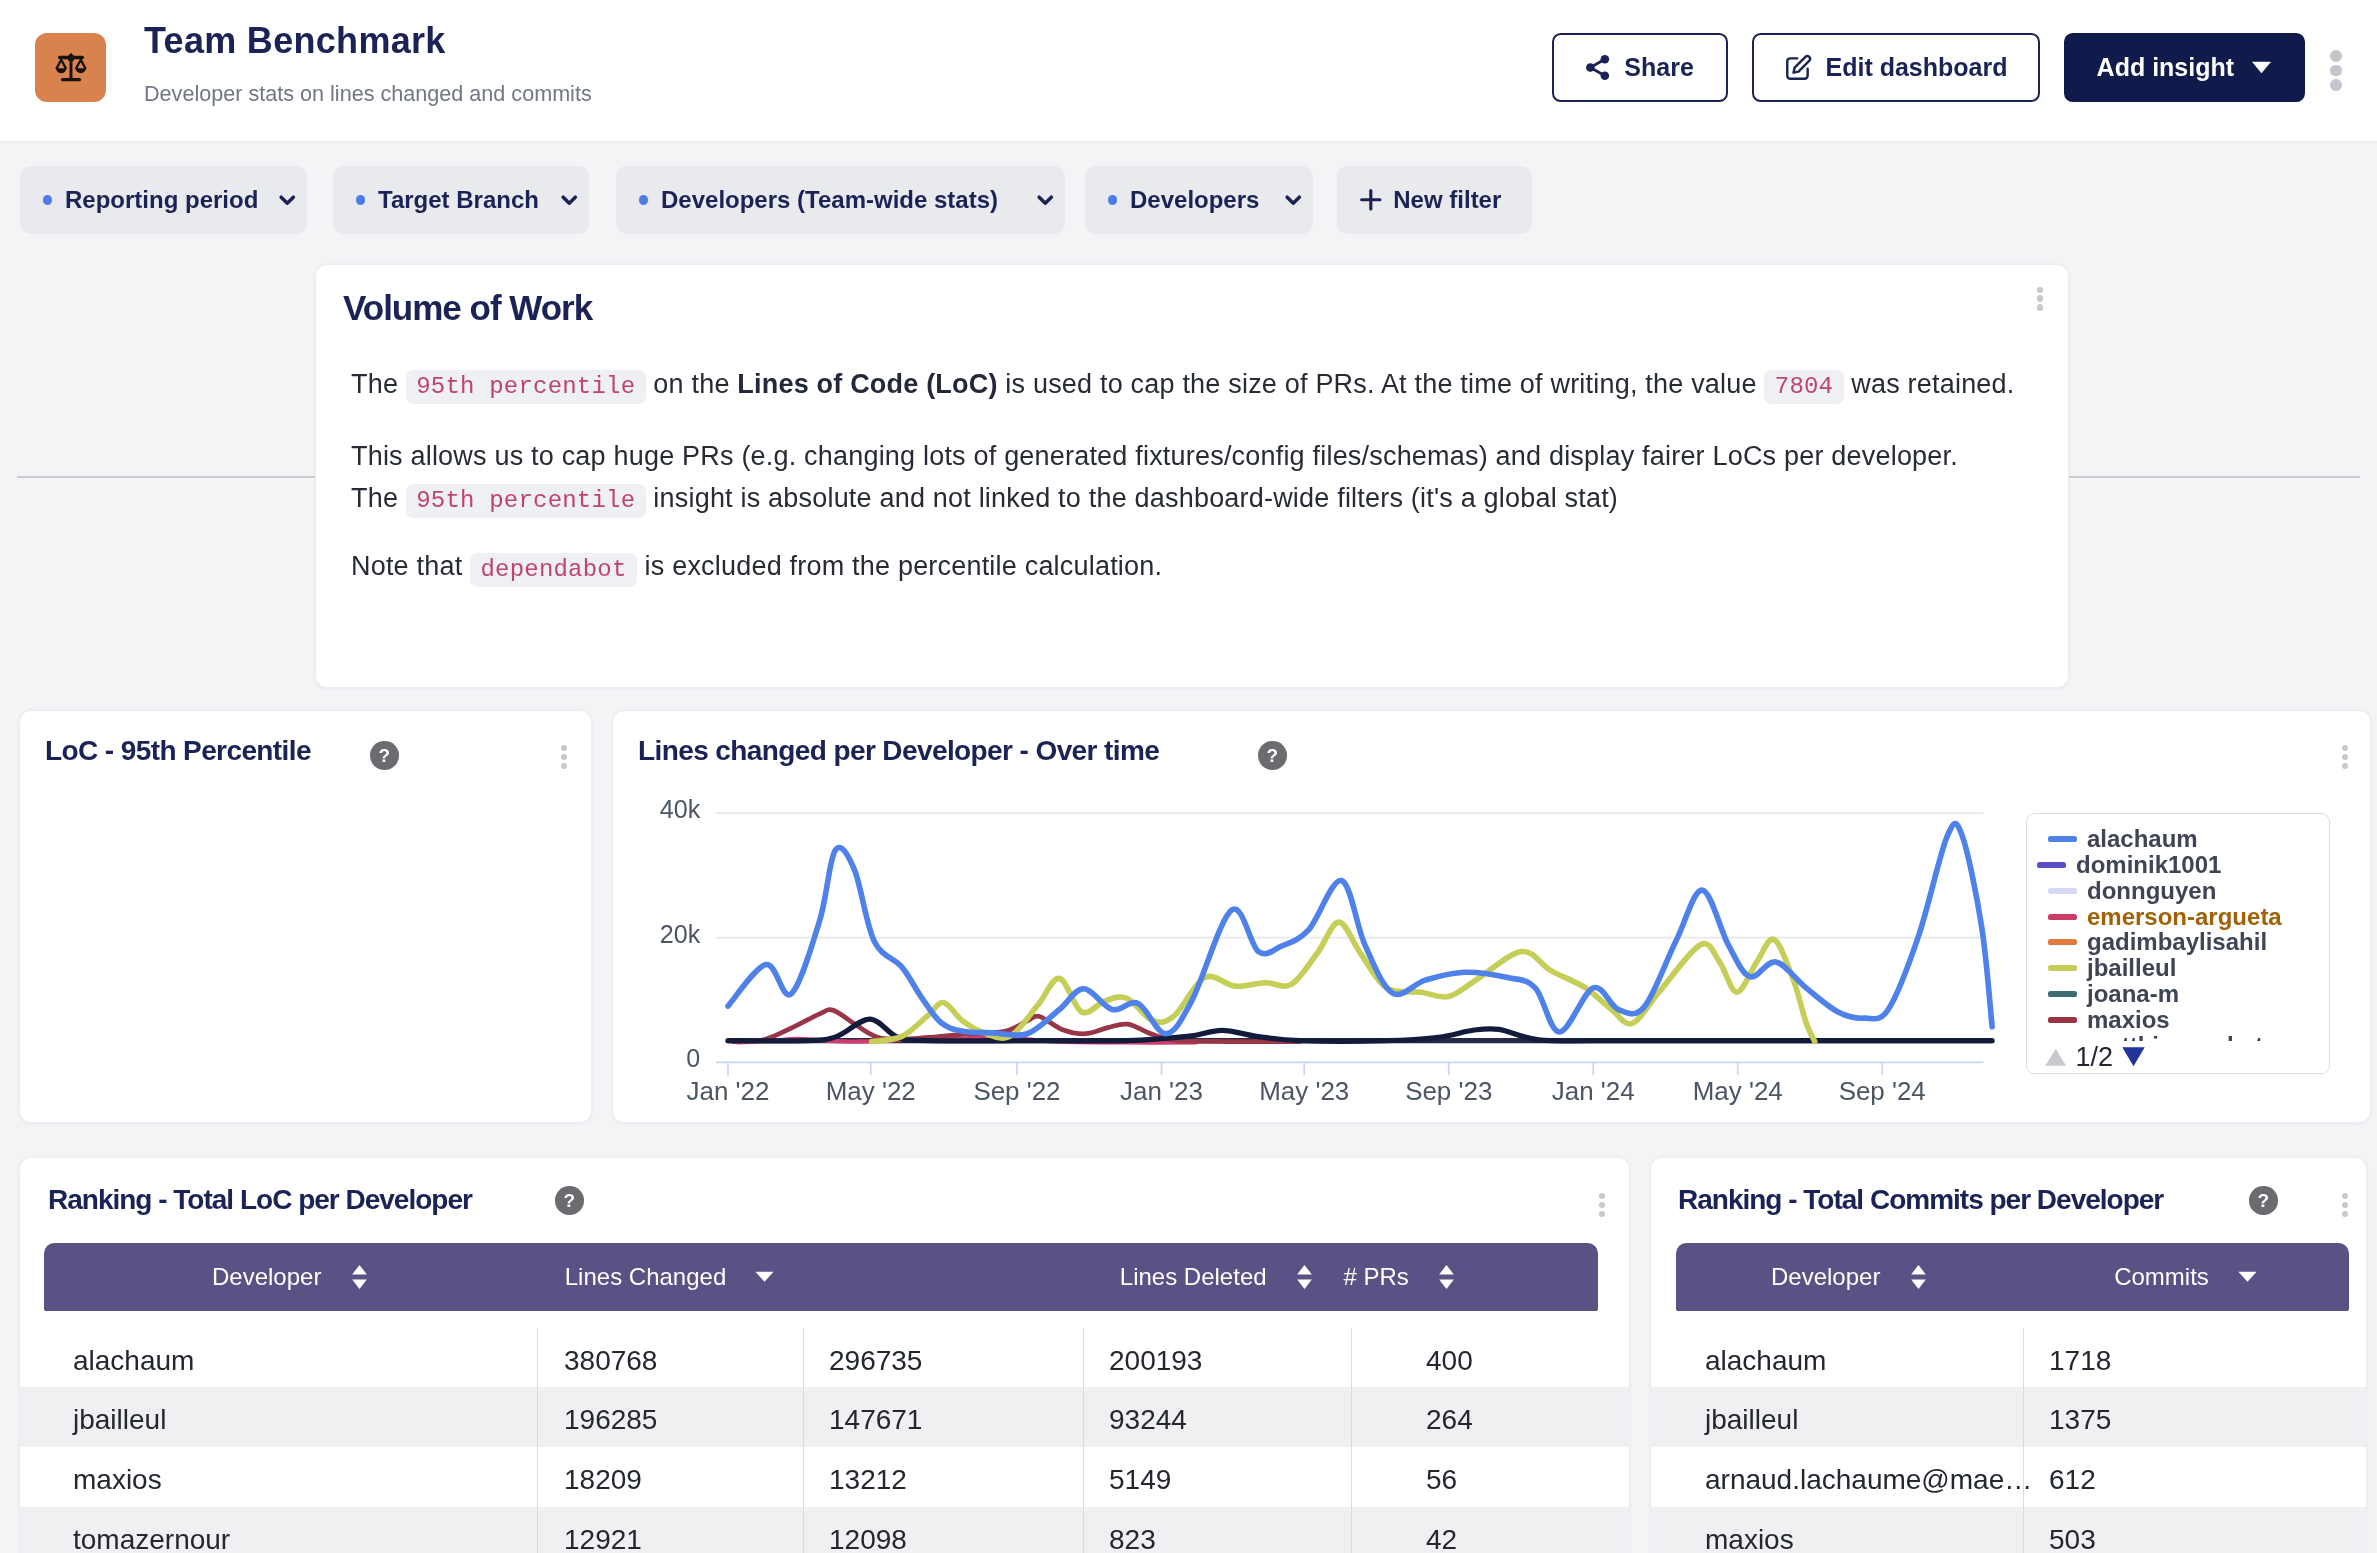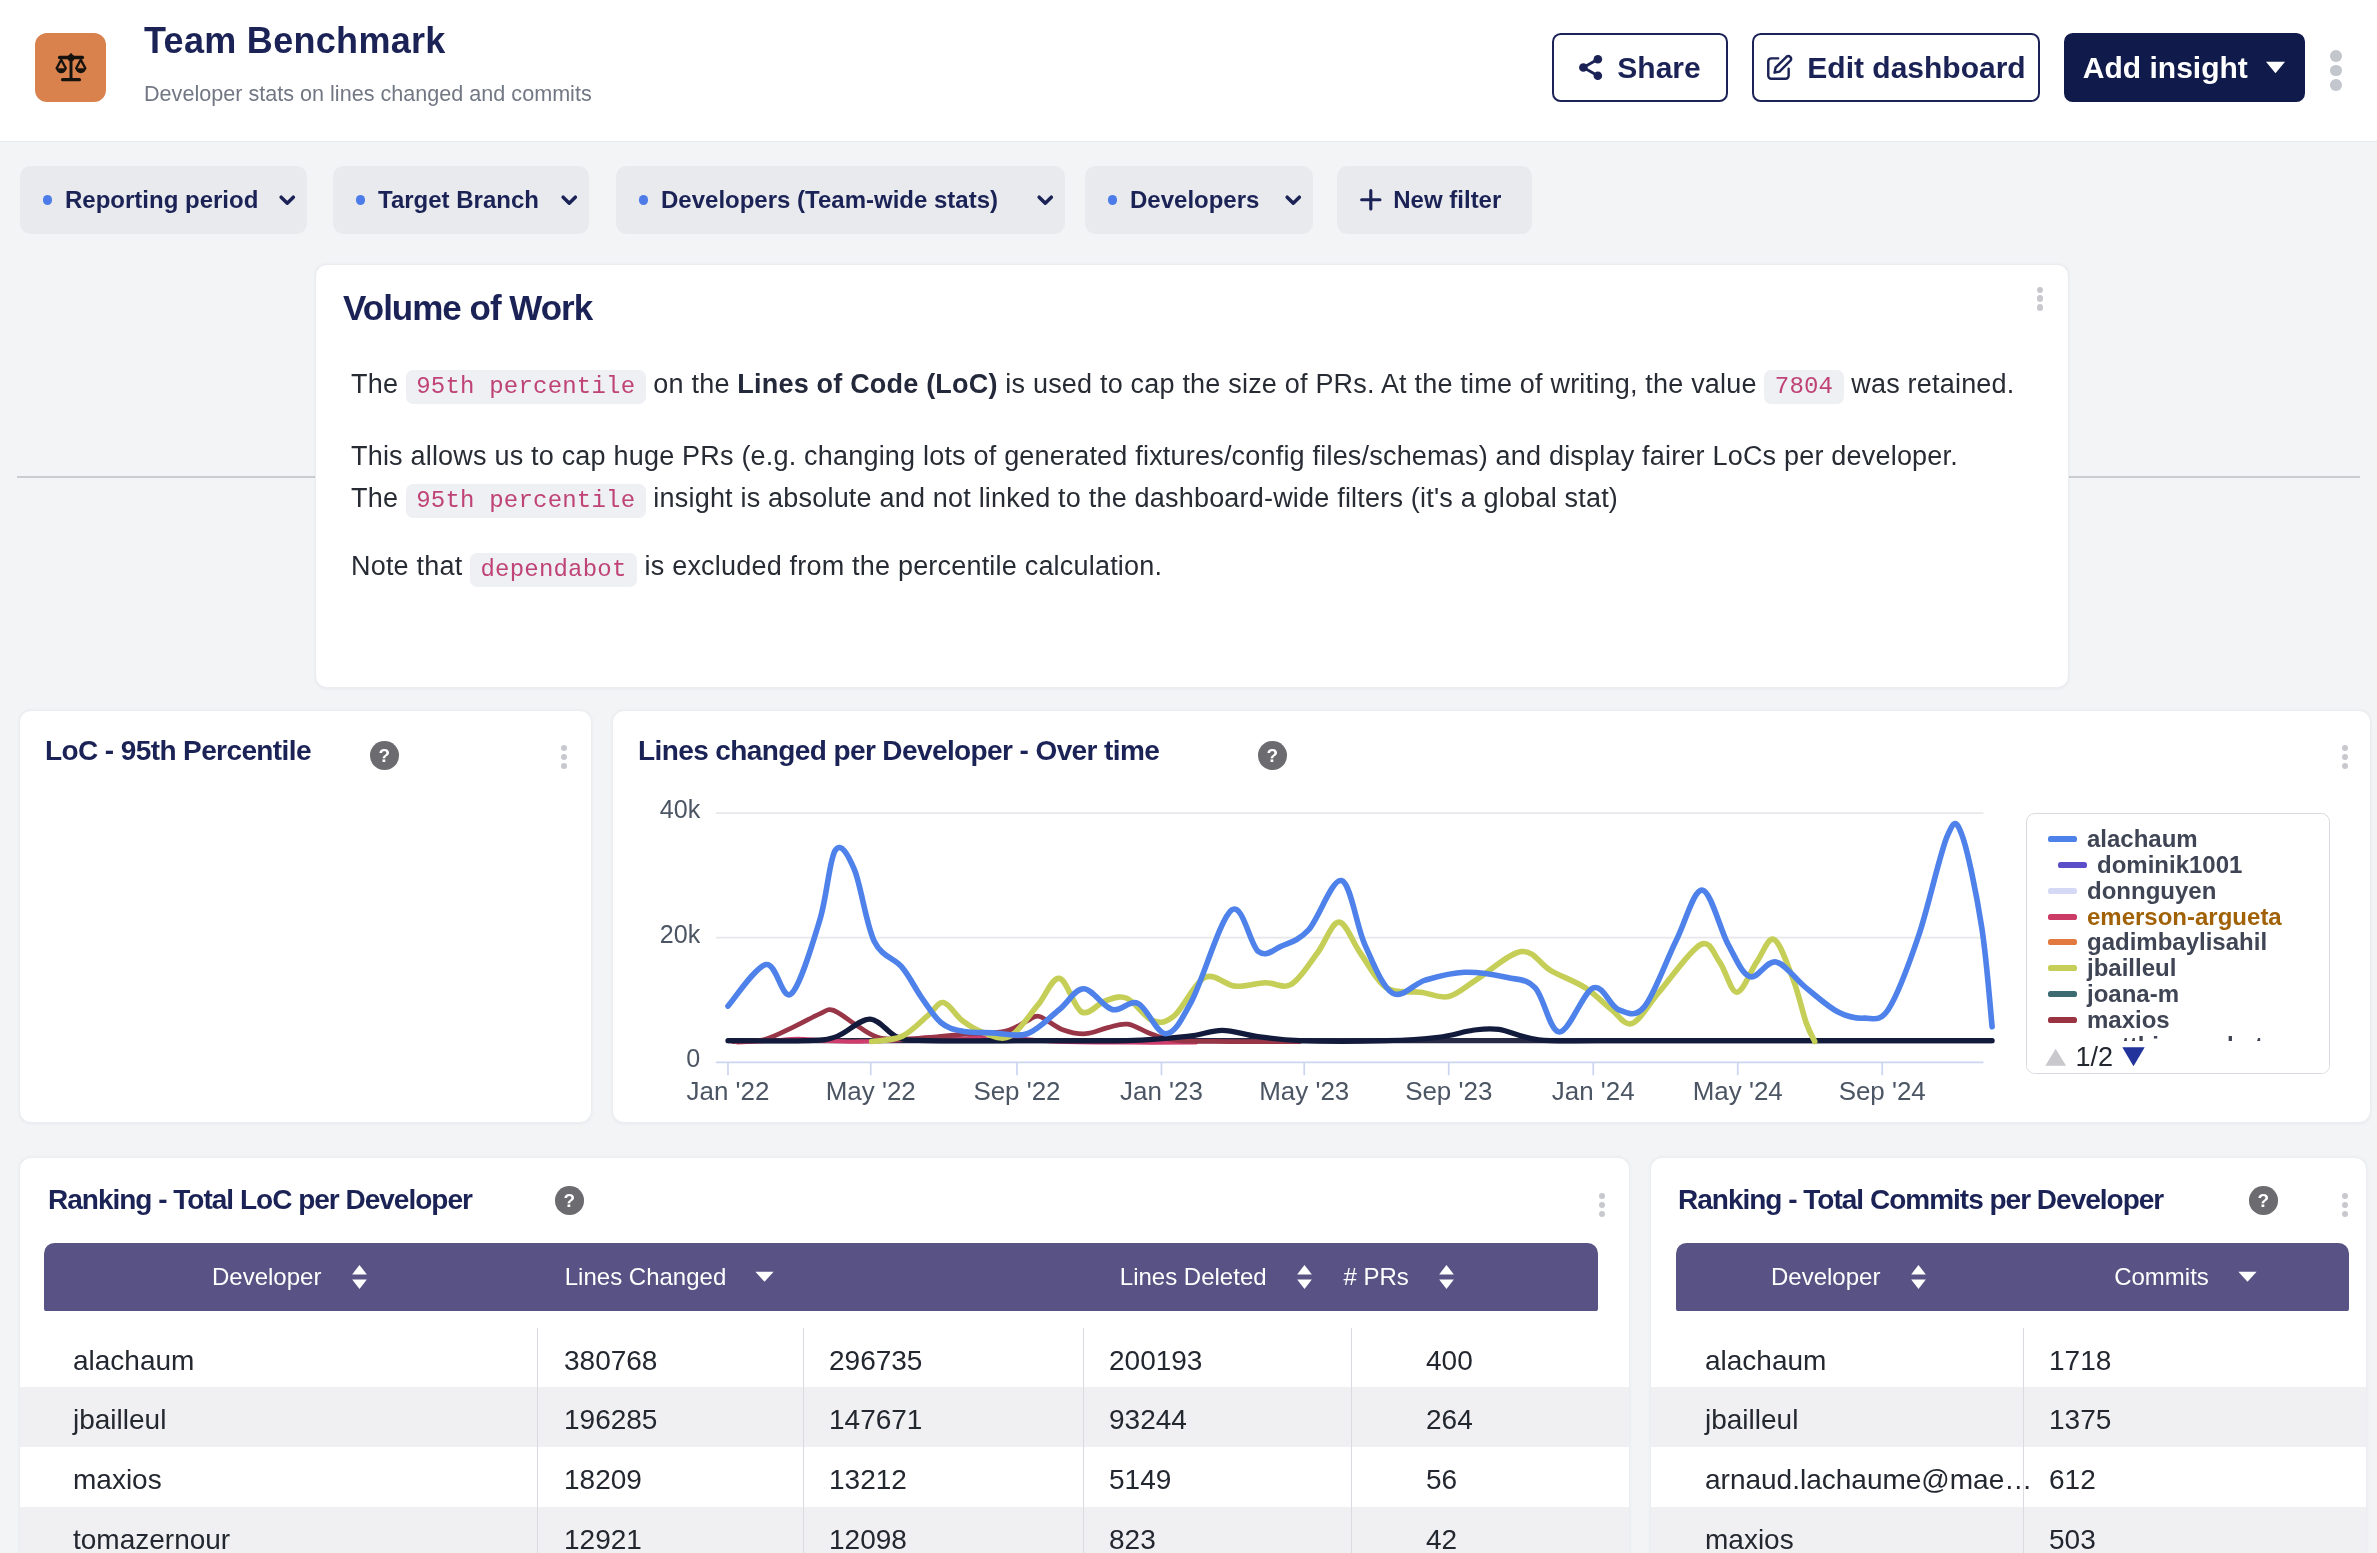--- a/index.html
+++ b/index.html
@@ -1,19 +1,19 @@
 <!DOCTYPE html>
 <html style="font-size:14px"><head><meta charset="utf-8"><style>
 *{margin:0;padding:0;box-sizing:border-box}
 html,body{width:2377px;height:1553px;overflow:hidden;background:#f3f4f6;font-family:"Liberation Sans",sans-serif}
 .card{position:absolute;background:#fff;border:0.9px solid #ebedf0;border-radius:12px;box-shadow:0 0.9px 3.5px rgba(20,24,60,.05)}
 .ctitle{position:absolute;font-size:28px;font-weight:bold;color:#1b2356;white-space:nowrap;letter-spacing:-0.6px}
 b.nv{color:#23283a}
 code.k{font-family:"Liberation Mono",monospace;font-size:24px;color:#bf4377;background:#eef0f3;border-radius:7px;padding:2.6px 10.4px 4.3px}
-.btn{position:absolute;top:33px;height:69px;border:2.2px solid #1b2356;border-radius:8.7px;background:#fff;display:flex;align-items:center;justify-content:center;font-size:30px;font-weight:bold;color:#1b2356;white-space:nowrap}
+.btn{position:absolute;top:33px;height:69px;border:2.2px solid #1b2356;border-radius:8.7px;background:#fff;display:flex;align-items:center;justify-content:center;font-size:25px;font-weight:bold;color:#1b2356;white-space:nowrap}
 .hcell{position:absolute;top:0;height:68px;display:flex;align-items:center;justify-content:center;color:#fff;font-size:24px;white-space:nowrap}
 .trow{position:absolute;left:0;width:100%;height:60px}
 .tcell{position:absolute;font-size:28px;color:#23272f;white-space:nowrap;top:50%;transform:translateY(-40%)}
 .vsep{position:absolute;width:1.3px;background:#d9dbe0}
 
 </style></head><body>
 <div style="position:absolute;left:0;top:0;width:2377px;height:142px;background:#fff;border-bottom:0.9px solid #e8e9ec"></div>
 <div style="position:absolute;left:35px;top:33px;width:71px;height:69px;background:#d9824e;border-radius:12px;display:flex;align-items:center;justify-content:center">
     <svg width="32" height="28.6" viewBox="0 0 35 31">
 <g fill="#16130f">
@@ -150,21 +150,21 @@
 <path d="M138.0,382.0C143.8,381.7,161.3,382.8,173.0,380.0C184.7,377.2,197.2,370.0,208.0,365.0C218.8,360.0,230.3,353.2,238.0,350.0C245.7,346.8,246.5,343.5,254.0,346.0C261.5,348.5,274.0,359.7,283.0,365.0C292.0,370.3,298.0,375.7,308.0,378.0C318.0,380.3,331.3,379.3,343.0,379.0C354.7,378.7,366.3,377.0,378.0,376.0C389.7,375.0,400.5,374.0,413.0,373.0C425.5,372.0,442.2,372.5,453.0,370.0C463.8,367.5,471.5,360.8,478.0,358.0C484.5,355.2,485.3,351.3,492.0,353.0C498.7,354.7,509.2,364.7,518.0,368.0C526.8,371.3,536.2,373.3,545.0,373.0C553.8,372.7,562.8,367.8,571.0,366.0C579.2,364.2,585.3,360.7,594.0,362.0C602.7,363.3,613.2,370.8,623.0,374.0C632.8,377.2,638.0,379.7,653.0,381.0C668.0,382.3,689.7,381.8,713.0,382.0C736.3,382.2,779.7,382.0,793.0,382.0" stroke="#983648" stroke-width="5.5" fill="none" stroke-linecap="round"></path>
 <path d="M132.0,381.0C147.2,381.0,202.0,381.8,223.0,381.0C244.0,380.2,245.8,380.2,258.0,376.0C270.2,371.8,284.3,355.8,296.0,356.0C307.7,356.2,316.8,372.8,328.0,377.0C339.2,381.2,335.5,380.3,363.0,381.0C390.5,381.7,454.7,381.0,493.0,381.0C531.3,381.0,564.7,381.8,593.0,381.0C621.3,380.2,644.7,378.0,663.0,376.0C681.3,374.0,689.7,369.0,703.0,369.0C716.3,369.0,728.0,374.0,743.0,376.0C758.0,378.0,768.0,380.2,793.0,381.0C818.0,381.8,866.3,381.7,893.0,381.0C919.7,380.3,936.3,379.0,953.0,377.0C969.7,375.0,981.3,370.5,993.0,369.0C1004.7,367.5,1010.3,366.2,1023.0,368.0C1035.7,369.8,1049.0,377.8,1069.0,380.0C1089.0,382.2,1105.7,380.8,1143.0,381.0C1180.3,381.2,1243.0,381.0,1293.0,381.0C1343.0,381.0,1393.0,381.0,1443.0,381.0C1493.0,381.0,1568.0,381.0,1593.0,381.0" stroke="#131b3d" stroke-width="6" fill="none" stroke-linecap="round"></path>
 <path d="M298.0,382.0C303.8,381.0,322.2,381.0,333.0,376.0C343.8,371.0,355.0,358.5,363.0,352.0C371.0,345.5,374.3,336.0,381.0,337.0C387.7,338.0,395.2,352.2,403.0,358.0C410.8,363.8,418.8,369.0,428.0,372.0C437.2,375.0,447.7,381.3,458.0,376.0C468.3,370.7,480.5,351.2,490.0,340.0C499.5,328.8,506.5,307.7,515.0,309.0C523.5,310.3,532.2,343.7,541.0,348.0C549.8,352.3,559.3,337.7,568.0,335.0C576.7,332.3,583.8,328.2,593.0,332.0C602.2,335.8,613.8,354.7,623.0,358.0C632.2,361.3,638.0,360.3,648.0,352.0C658.0,343.7,671.3,313.7,683.0,308.0C694.7,302.3,706.3,317.0,718.0,318.0C729.7,319.0,742.2,314.3,753.0,314.0C763.8,313.7,773.0,321.7,783.0,316.0C793.0,310.3,803.8,292.0,813.0,280.0C822.2,268.0,829.7,244.0,838.0,244.0C846.3,244.0,853.8,267.3,863.0,280.0C872.2,292.7,881.3,312.5,893.0,320.0C904.7,327.5,921.0,323.3,933.0,325.0C945.0,326.7,954.2,332.5,965.0,330.0C975.8,327.5,984.0,318.7,998.0,310.0C1012.0,301.3,1034.8,279.7,1049.0,278.0C1063.2,276.3,1070.7,293.0,1083.0,300.0C1095.3,307.0,1111.3,312.5,1123.0,320.0C1134.7,327.5,1144.0,338.2,1153.0,345.0C1162.0,351.8,1167.8,364.3,1177.0,361.0C1186.2,357.7,1194.8,340.2,1208.0,325.0C1221.2,309.8,1244.3,275.8,1256.0,270.0C1267.7,264.2,1271.0,280.8,1278.0,290.0C1285.0,299.2,1290.8,325.0,1298.0,325.0C1305.2,325.0,1313.8,300.2,1321.0,290.0C1328.2,279.8,1334.0,260.7,1341.0,264.0C1348.0,267.3,1356.8,294.0,1363.0,310.0C1369.2,326.0,1373.8,348.0,1378.0,360.0C1382.2,372.0,1386.3,378.3,1388.0,382.0" stroke="#c5ce57" stroke-width="6.5" fill="none" stroke-linecap="round"></path>
 <path d="M132.0,341.0C139.3,333.0,163.8,295.3,176.0,293.0C188.2,290.7,194.7,335.5,205.0,327.0C215.3,318.5,229.5,269.7,238.0,242.0C246.5,214.3,249.3,170.8,256.0,161.0C262.7,151.2,270.5,165.5,278.0,183.0C285.5,200.5,291.8,247.2,301.0,266.0C310.2,284.8,324.0,285.3,333.0,296.0C342.0,306.7,347.5,319.3,355.0,330.0C362.5,340.7,370.0,353.3,378.0,360.0C386.0,366.7,393.0,368.0,403.0,370.0C413.0,372.0,425.5,371.5,438.0,372.0C450.5,372.5,465.2,377.5,478.0,373.0C490.8,368.5,504.2,353.7,515.0,345.0C525.8,336.3,532.8,321.0,543.0,321.0C553.2,321.0,565.5,342.2,576.0,345.0C586.5,347.8,595.7,333.3,606.0,338.0C616.3,342.7,627.7,373.5,638.0,373.0C648.3,372.5,655.3,358.8,668.0,335.0C680.7,311.2,701.2,239.5,714.0,230.0C726.8,220.5,735.5,271.0,745.0,278.0C754.5,285.0,761.3,276.2,771.0,272.0C780.7,267.8,791.3,265.7,803.0,253.0C814.7,240.3,830.2,193.2,841.0,196.0C851.8,198.8,858.2,248.3,868.0,270.0C877.8,291.7,888.3,319.2,900.0,326.0C911.7,332.8,924.2,315.0,938.0,311.0C951.8,307.0,967.2,302.5,983.0,302.0C998.8,301.5,1019.3,305.0,1033.0,308.0C1046.7,311.0,1055.0,309.5,1065.0,320.0C1075.0,330.5,1081.8,371.0,1093.0,371.0C1104.2,371.0,1120.7,324.3,1132.0,320.0C1143.3,315.7,1151.2,341.3,1161.0,345.0C1170.8,348.7,1179.8,355.3,1191.0,342.0C1202.2,328.7,1216.8,287.5,1228.0,265.0C1239.2,242.5,1248.0,206.2,1258.0,207.0C1268.0,207.8,1278.8,253.3,1288.0,270.0C1297.2,286.7,1303.8,303.7,1313.0,307.0C1322.2,310.3,1332.2,287.8,1343.0,290.0C1353.8,292.2,1366.0,310.3,1378.0,320.0C1390.0,329.7,1403.8,342.2,1415.0,348.0C1426.2,353.8,1435.3,355.5,1445.0,355.0C1454.7,354.5,1462.5,360.8,1473.0,345.0C1483.5,329.2,1496.7,293.3,1508.0,260.0C1519.3,226.7,1532.7,164.5,1541.0,145.0C1549.3,125.5,1551.3,125.5,1558.0,143.0C1564.7,160.5,1575.2,213.0,1581.0,250.0C1586.8,287.0,1591.0,345.8,1593.0,365.0" stroke="#4e82ea" stroke-width="6.5" fill="none" stroke-linecap="round"></path>
 </svg>
 <div style="position:absolute;left:1413px;top:102px;width:304px;height:261px;border:1.7px solid #d7dade;border-radius:8.7px;background:#fff;overflow:hidden">
 <div style="position:absolute;left:21px;top:12px;height:26px;display:flex;align-items:center">
         <i style="width:28.6px;height:5.2px;border-radius:2.6px;background:#4e82ea;flex:none"></i>
         <span style="margin-left:10.4px;font-size:24px;font-weight:bold;color:#3f4554;white-space:nowrap">alachaum</span>
       </div>
-<div style="position:absolute;left:31px;top:38px;height:26px;display:flex;align-items:center">
+<div style="position:absolute;left:10px;top:38px;height:26px;display:flex;align-items:center">
         <i style="width:28.6px;height:5.2px;border-radius:2.6px;background:#5b4ec9;flex:none"></i>
         <span style="margin-left:10.4px;font-size:24px;font-weight:bold;color:#3f4554;white-space:nowrap">dominik1001</span>
       </div>
 <div style="position:absolute;left:21px;top:64px;height:26px;display:flex;align-items:center">
         <i style="width:28.6px;height:5.2px;border-radius:2.6px;background:#d6d9f5;flex:none"></i>
         <span style="margin-left:10.4px;font-size:24px;font-weight:bold;color:#3f4554;white-space:nowrap">donnguyen</span>
       </div>
 <div style="position:absolute;left:21px;top:90px;height:26px;display:flex;align-items:center">
         <i style="width:28.6px;height:5.2px;border-radius:2.6px;background:#cc3b66;flex:none"></i>
         <span style="margin-left:10.4px;font-size:24px;font-weight:bold;color:#a16207;white-space:nowrap">emerson-argueta</span>

